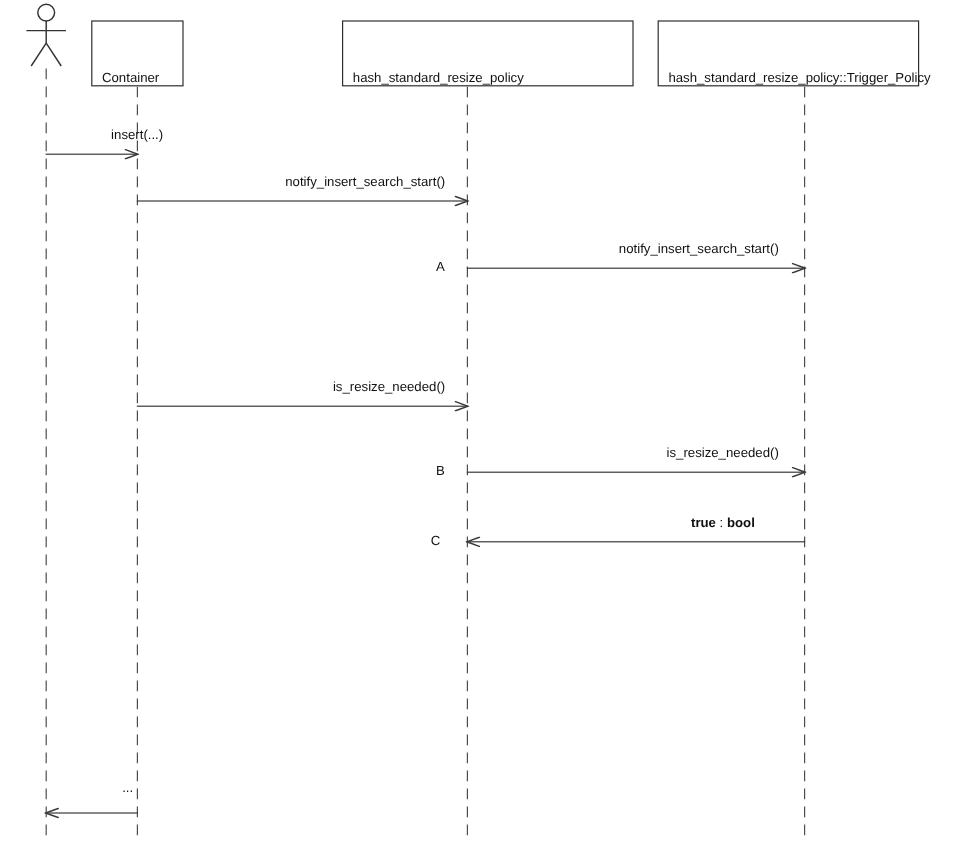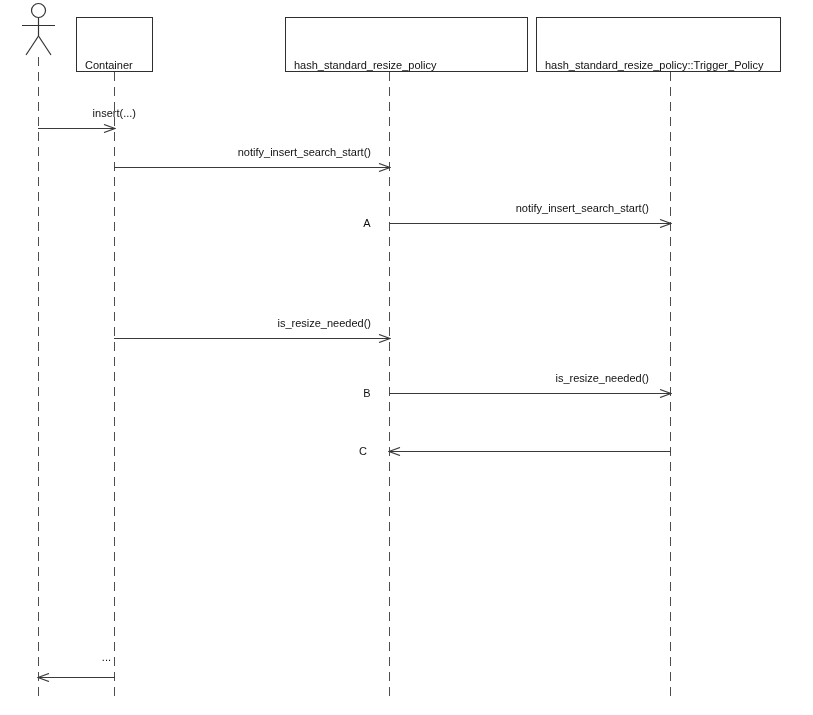--- a/index.html
+++ b/index.html
@@ -72,21 +72,21 @@
       <line x1="38.5" y1="36" x2="51" y2="55"></line>
     </g>
   </svg>
 
   <div class="pbox" style="left:76px; width:77px;">
     <span>Container</span>
   </div>
   <div class="pbox" style="left:285px; width:243px;">
     <span>hash_standard_resize_policy</span>
   </div>
-  <div class="pbox" style="left:536px; width:245px;">
+  <div class="pbox" style="left:548px; width:218px;">
     <span>hash_standard_resize_policy::Trigger_Policy</span>
   </div>
 
   <div class="msg-label" style="left:16px; top:106px; width:120px;">insert(...)</div>
   <div class="arrow right" style="left:38px; top:128px; width:77px;">
     <svg width="13" height="9" viewBox="0 0 13 9">
         <polyline points="1,0.5 12,4.5 1,8.5" fill="none" stroke="#3a3a3a" stroke-width="1.2"></polyline>
       </svg>
   </div>
 
@@ -114,20 +114,21 @@
 
   <div class="letter" style="left:359px; top:386px;">B</div>
   <div class="msg-label" style="left:409px; top:371px; width:240px;">is_resize_needed()</div>
   <div class="arrow right" style="left:389px; top:393px; width:282px;">
     <svg width="13" height="9" viewBox="0 0 13 9">
         <polyline points="1,0.5 12,4.5 1,8.5" fill="none" stroke="#3a3a3a" stroke-width="1.2"></polyline>
       </svg>
   </div>
 
   <div class="letter" style="left:355px; top:444px;">C</div>
+  <div class="msg-label" style="left:429px; top:429px; width:200px;"><span class="bold">true</span><span> : </span><span class="bold">bool</span></div>
   <div class="arrow left" style="left:389px; top:451px; width:282px;">
     <svg width="13" height="9" viewBox="0 0 13 9">
         <polyline points="12,0.5 1,4.5 12,8.5" fill="none" stroke="#3a3a3a" stroke-width="1.2"></polyline>
       </svg>
   </div>
 
   <div class="msg-label" style="left:31px; top:650px; width:80px;">...</div>
   <div class="arrow left" style="left:38px; top:677px; width:77px;">
     <svg width="13" height="9" viewBox="0 0 13 9">
         <polyline points="12,0.5 1,4.5 12,8.5" fill="none" stroke="#3a3a3a" stroke-width="1.2"></polyline>

